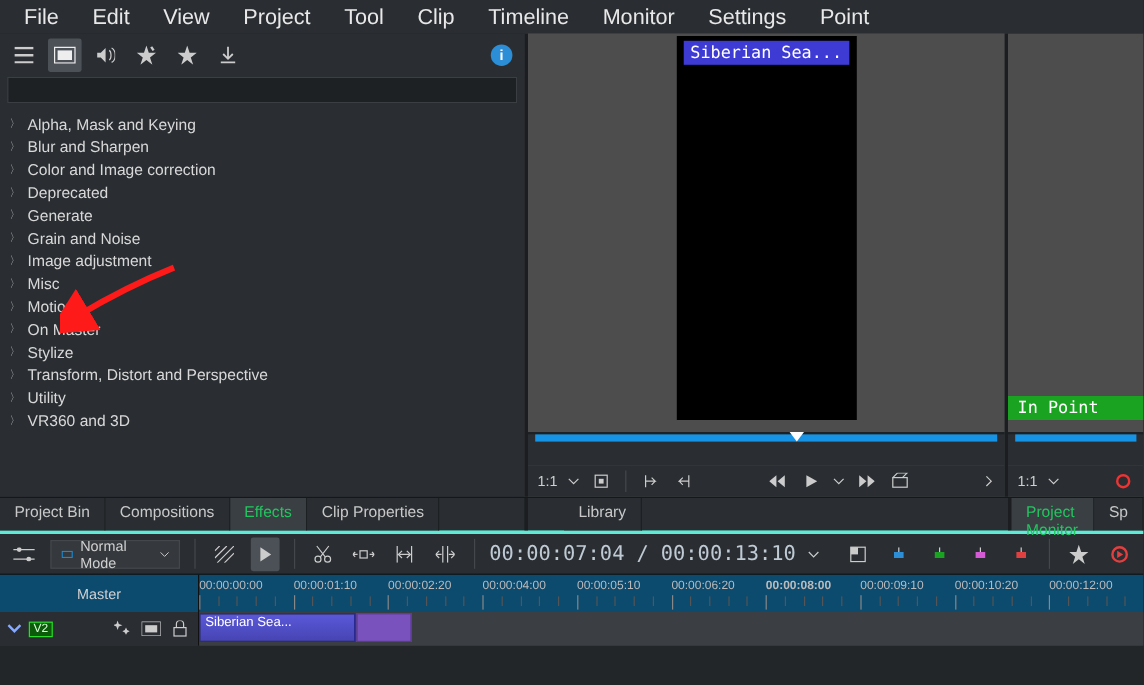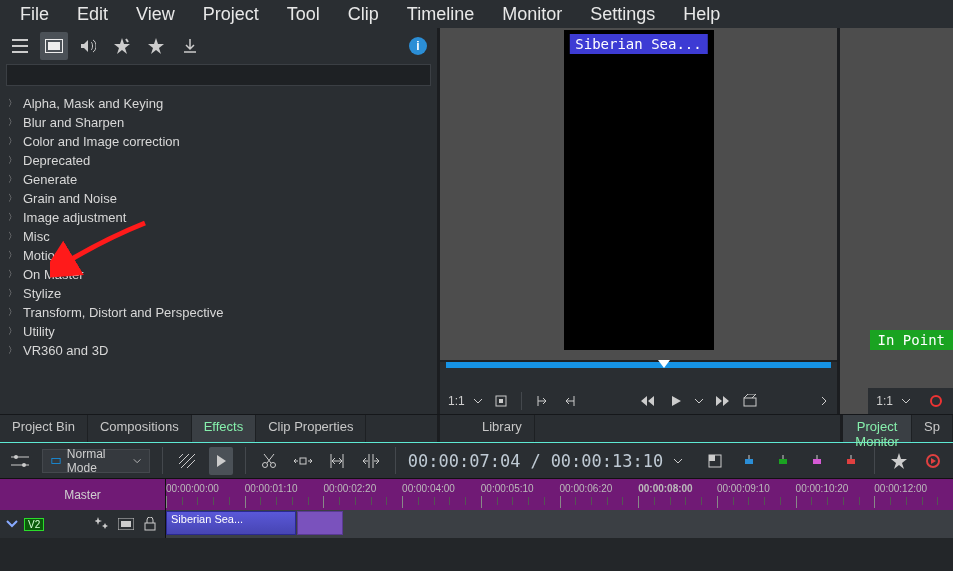--- a/index.html
+++ b/index.html
@@ -139,21 +139,21 @@
     gap:8px;
     padding: 0 8px;
     font-size:12px;
     color:#cfcfcf;
   }
   .monitor-ctrls .spacer { flex:1; }
   
   .proj-monitor {
     flex: 1;
     background: #4d4d4d;
-    display:flex; flex-direction:column;align-items:flex-end;
+    display:flex; flex-direction:column;
   }
   .inpoint-badge {
     margin-top: 302px;
     margin-left: auto;
     background: #1aa321;
     color: #fff;
     padding: 2px 8px;
     font-family: monospace;
     font-size: 14px;
     margin-right: 0;
@@ -167,47 +167,47 @@
   }
   .tabs-group { display:flex; }
   .tab {
     padding: 4px 12px;
     font-size: 13px;
     color: #c8c8c8;
     background: #2a2e32;
     border-right: 1px solid #1d2023;
     cursor: default;
   }
-  .tab.active { background: #3a3f44; color:#86efac;text-align:center; }
+  .tab.active { background: #3a3f44; color:#22c55e; }
   
   .tl-toolbar {
     display:flex;
     align-items:center;
     height: 36px;
     background: #2a2e32;
     gap: 10px;
     padding: 0 8px;
-    border-top: 1px solid #5eead4;
+    border-top: 3px solid #5eead4;
   }
   .mode-select {
     display:flex; align-items:center;
     background:#35393e; border:1px solid #44484d;
     height:24px; padding:0 8px; font-size:12px;
     gap:6px;
   }
   .tc {
     font-family: monospace;
     font-size: 17px;
     color: #bfcad4;
   }
   
   .ruler-row {
     display:flex;
     height: 32px;
-    background: #701a75;
+    background: #0c4a6e;
     border-top:1px solid #111;
   }
   .track-header {
     width: 166px;
     display:flex; align-items:center; justify-content:center;
     font-size:12px;
     border-right:1px solid #111;
   }
   .ruler {
     flex:1;
@@ -266,21 +266,21 @@
 <div class="menubar">
   <div class="menubar-item">File</div>
   <div class="menubar-item">Edit</div>
   <div class="menubar-item">View</div>
   <div class="menubar-item">Project</div>
   <div class="menubar-item">Tool</div>
   <div class="menubar-item">Clip</div>
   <div class="menubar-item">Timeline</div>
   <div class="menubar-item">Monitor</div>
   <div class="menubar-item">Settings</div>
-  <div class="menubar-item">Help</div>
+  <div class="menubar-item">Point</div>
 </div>
 
 <div class="middle">
 
   <div class="effects-panel">
     <div class="effects-toolbar">
       <div class="icon-btn">
         <svg width="16" height="14" viewBox="0 0 16 14">
             <path d="M0 1h16M0 7h16M0 13h16" stroke="#ccc" stroke-width="2"></path>
           </svg>

